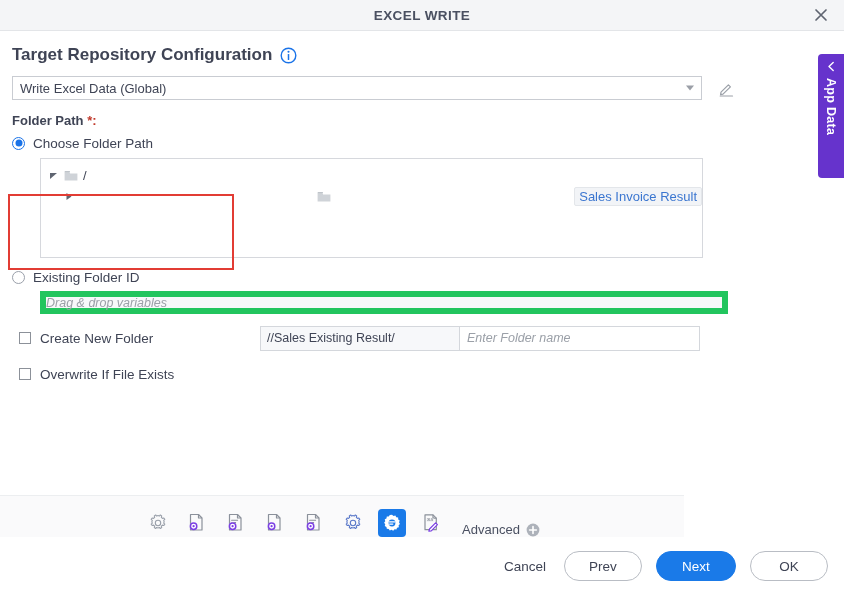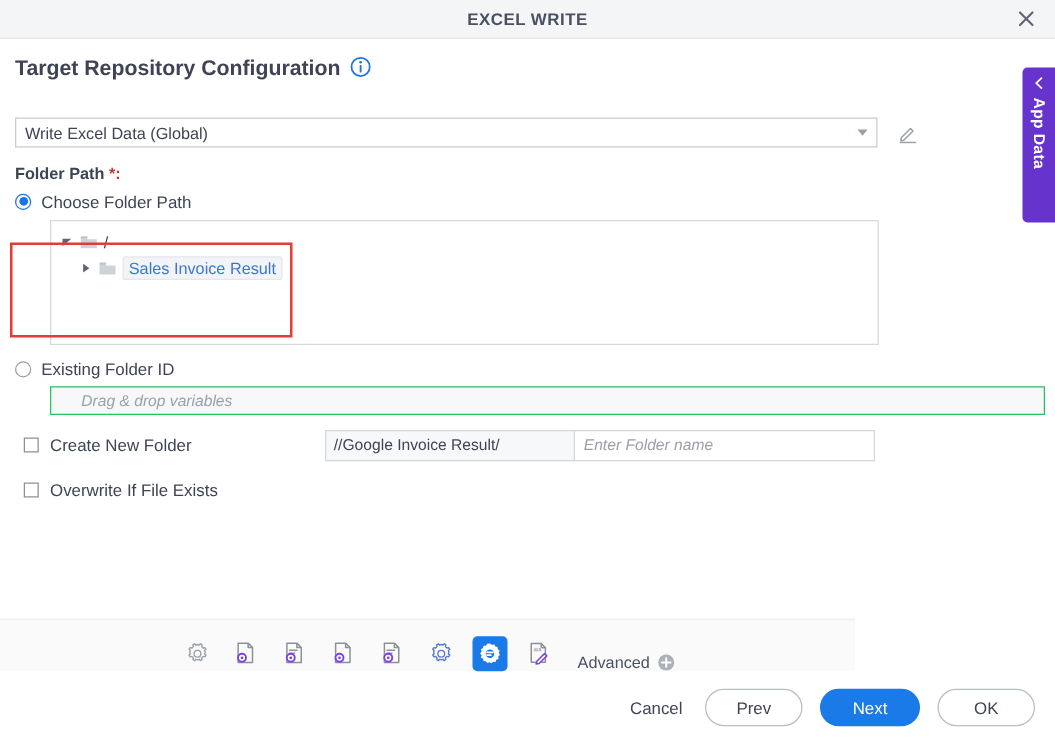--- a/index.html
+++ b/index.html
@@ -52,23 +52,23 @@
 
   
   .content {
     position: relative;
     padding: 14px 0 0 12px;
     height: 478px;
   }
 
   .page-title-row {
     display: flex;
-    align-items: flex-start;
+    align-items: center;
     gap: 8px;
-    margin-bottom: 29px;
+    margin-bottom: 11px;
   }
   .page-title {
     font-size: 17px;
     font-weight: bold;
     color: #3f4455;
   }
   .info-icon { display: flex; align-items: center; }
 
   .field-label {
     font-size: 13px;
@@ -164,21 +164,21 @@
     padding: 6px 0 0 0;
     overflow: hidden;
   }
   .tree-node {
     display: flex;
     align-items: center;
     height: 21px;
     gap: 5px;
     padding-left: 6px;
   }
-  .tree-node.child { padding-left: 21px; }
+  .tree-node.child { padding-left: 21px; justify-content: space-between; }
   .tw-arrow {
     width: 12px; height: 12px;
     display: flex; align-items: center; justify-content: center;
     cursor: pointer;
     flex: none;
   }
   .folder-icon { flex: none; display: flex; }
   .tree-label {
     font-size: 13px;
     color: #3f4455;
@@ -190,27 +190,27 @@
   .tree-node.selected .tree-label.link {
     background: #f2f4f7;
     padding: 1px 4px;
     border: 1px solid #e3e6ea;
     border-radius: 2px;
   }
 
   
   .sub-input {
     margin: 3px 0 0 28px;
-    width: 796px;
+    width: 688px;
     height: 23px;
-    border: 1px solid #22c55e;
+    border: 6px solid #22c55e;
     background: #f7f8fa;
     display: flex;
     align-items: center;
-    padding: 0 24px;
+    padding: 0 0;
     font-size: 12.5px;
     font-style: italic;
     color: #9ba0a8;
     cursor: text;
   }
 
   
   .check-row {
     display: flex;
     align-items: center;
@@ -452,21 +452,21 @@
   <div class="sub-input">
     <span>Drag &amp; drop variables</span>
   </div>
 
   <div class="check-row" style="margin-top:9px">
     <div class="check-left">
       <span class="checkbox"></span>
       <span class="check-label">Create New Folder</span>
     </div>
     <div class="prefix-field">
-      <span>//Google Invoice Result/</span>
+      <span>//Sales Existing Result/</span>
     </div>
     <div class="name-field">
       <span>Enter Folder name</span>
     </div>
   </div>
 
   <div class="check-row" style="margin-top:6px">
     <div class="check-left">
       <span class="checkbox"></span>
       <span class="check-label">Overwrite If File Exists</span>

